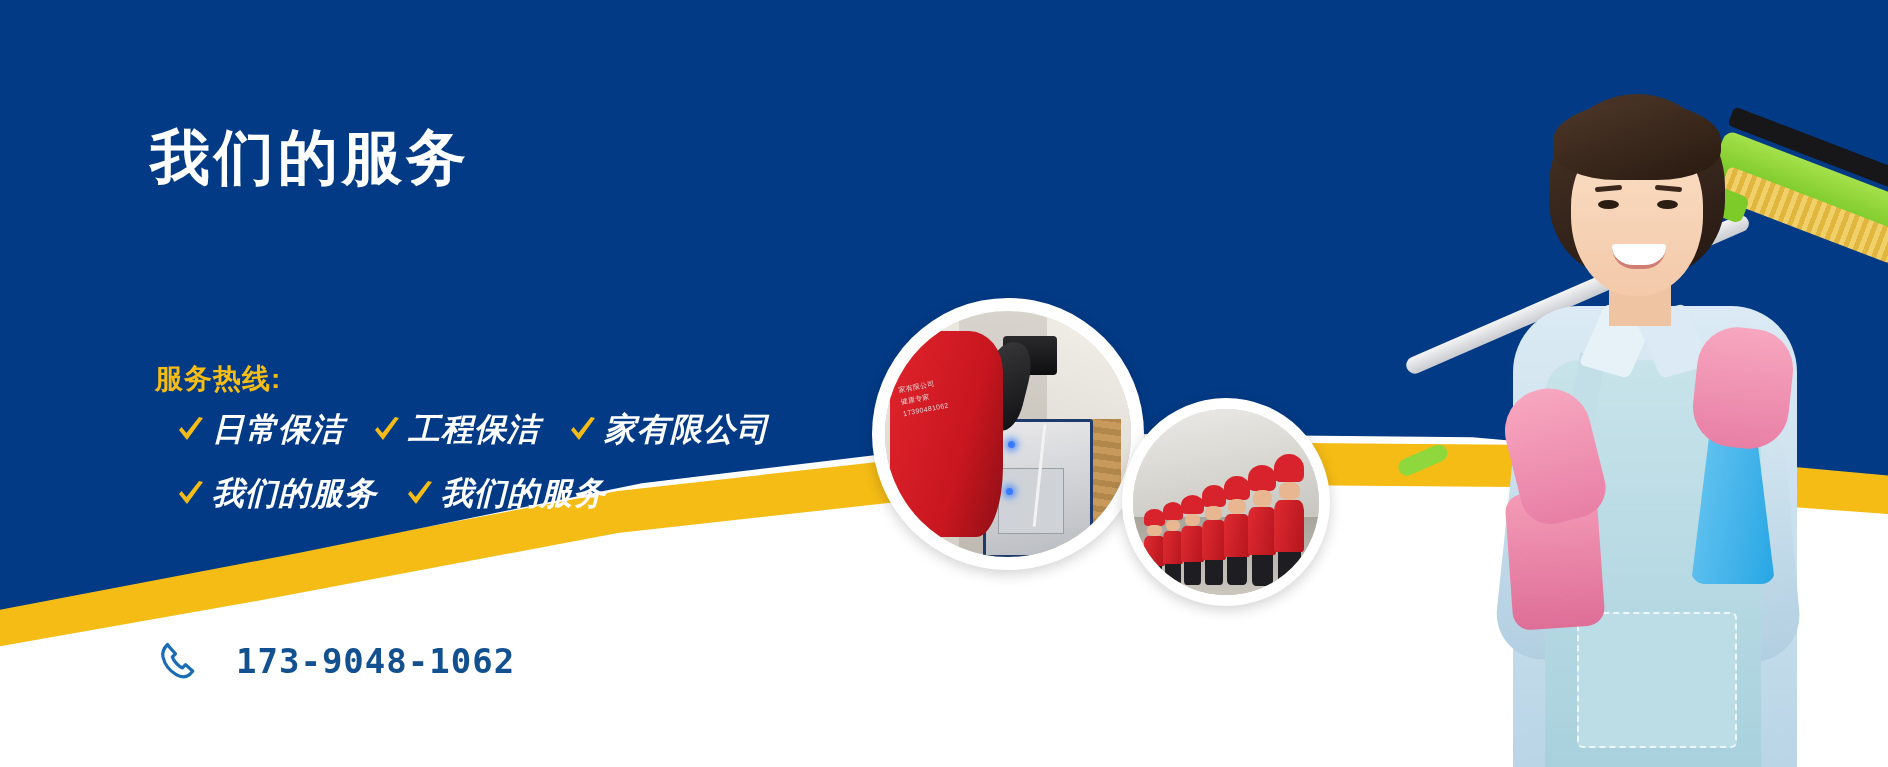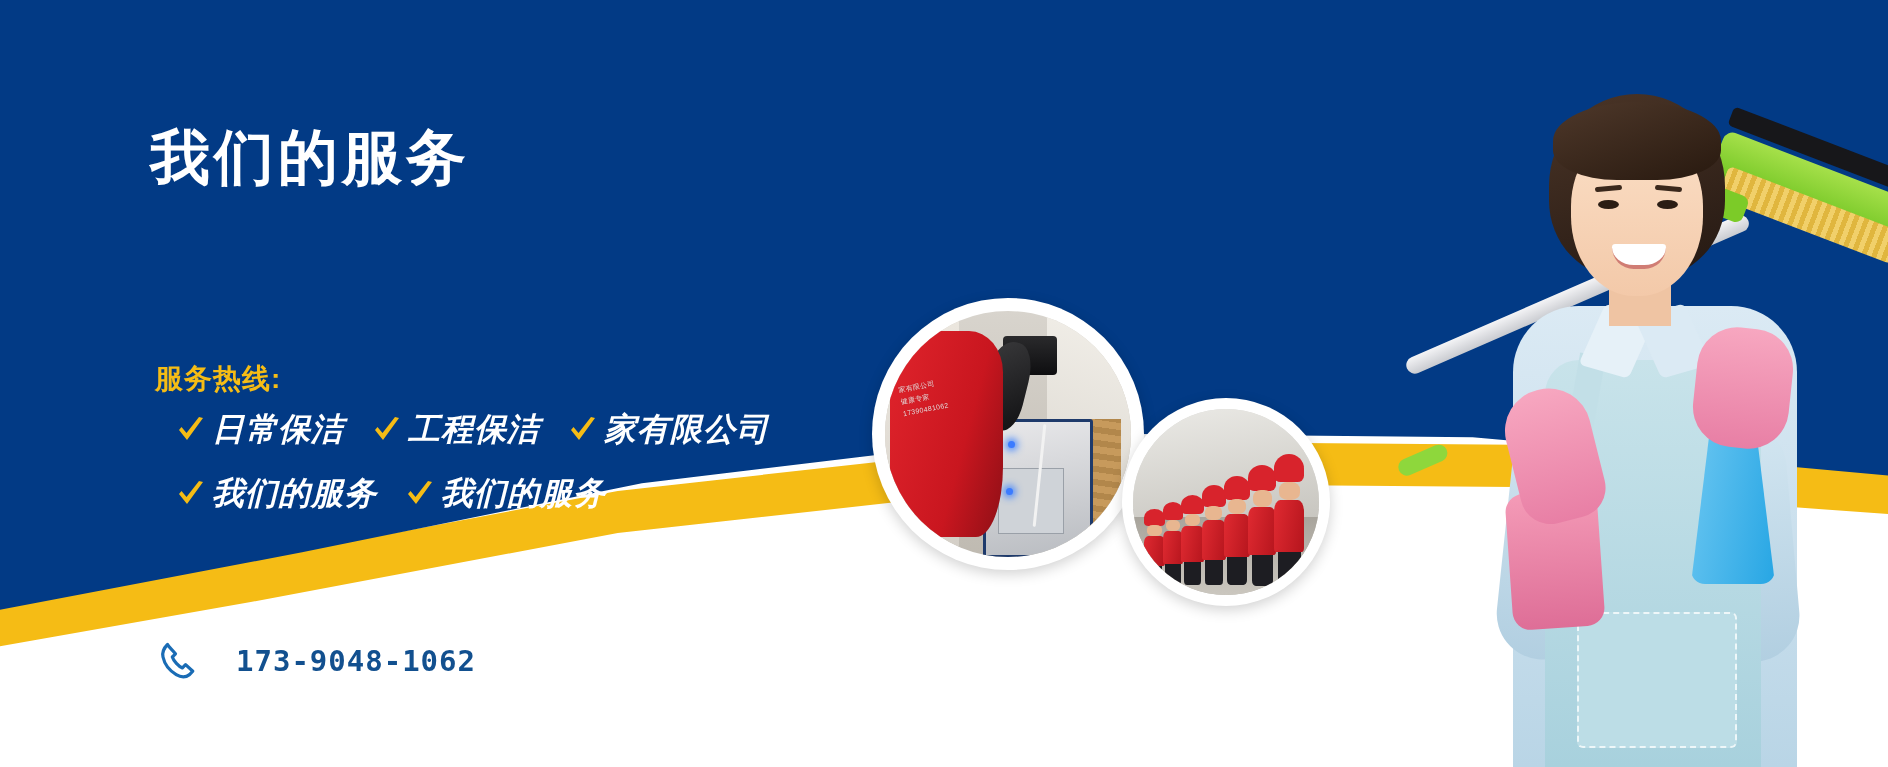--- a/index.html
+++ b/index.html
@@ -142,21 +142,21 @@
   }
   .phone-icon svg { display: block; }
   .hotline-label {
     font-size: 31px;
     font-weight: 700;
     color: #12508f;
     letter-spacing: 2px;
     white-space: nowrap;
   }
   .hotline-number {
-    font-size: 29px;
+    font-size: 34px;
     font-weight: 700;
     color: #12508f;
     letter-spacing: 1px;
     margin-left: 16px;
     font-family: "DejaVu Sans Mono", "Liberation Mono", monospace;
     white-space: nowrap;
   }
 
   
   .photo-circle {

